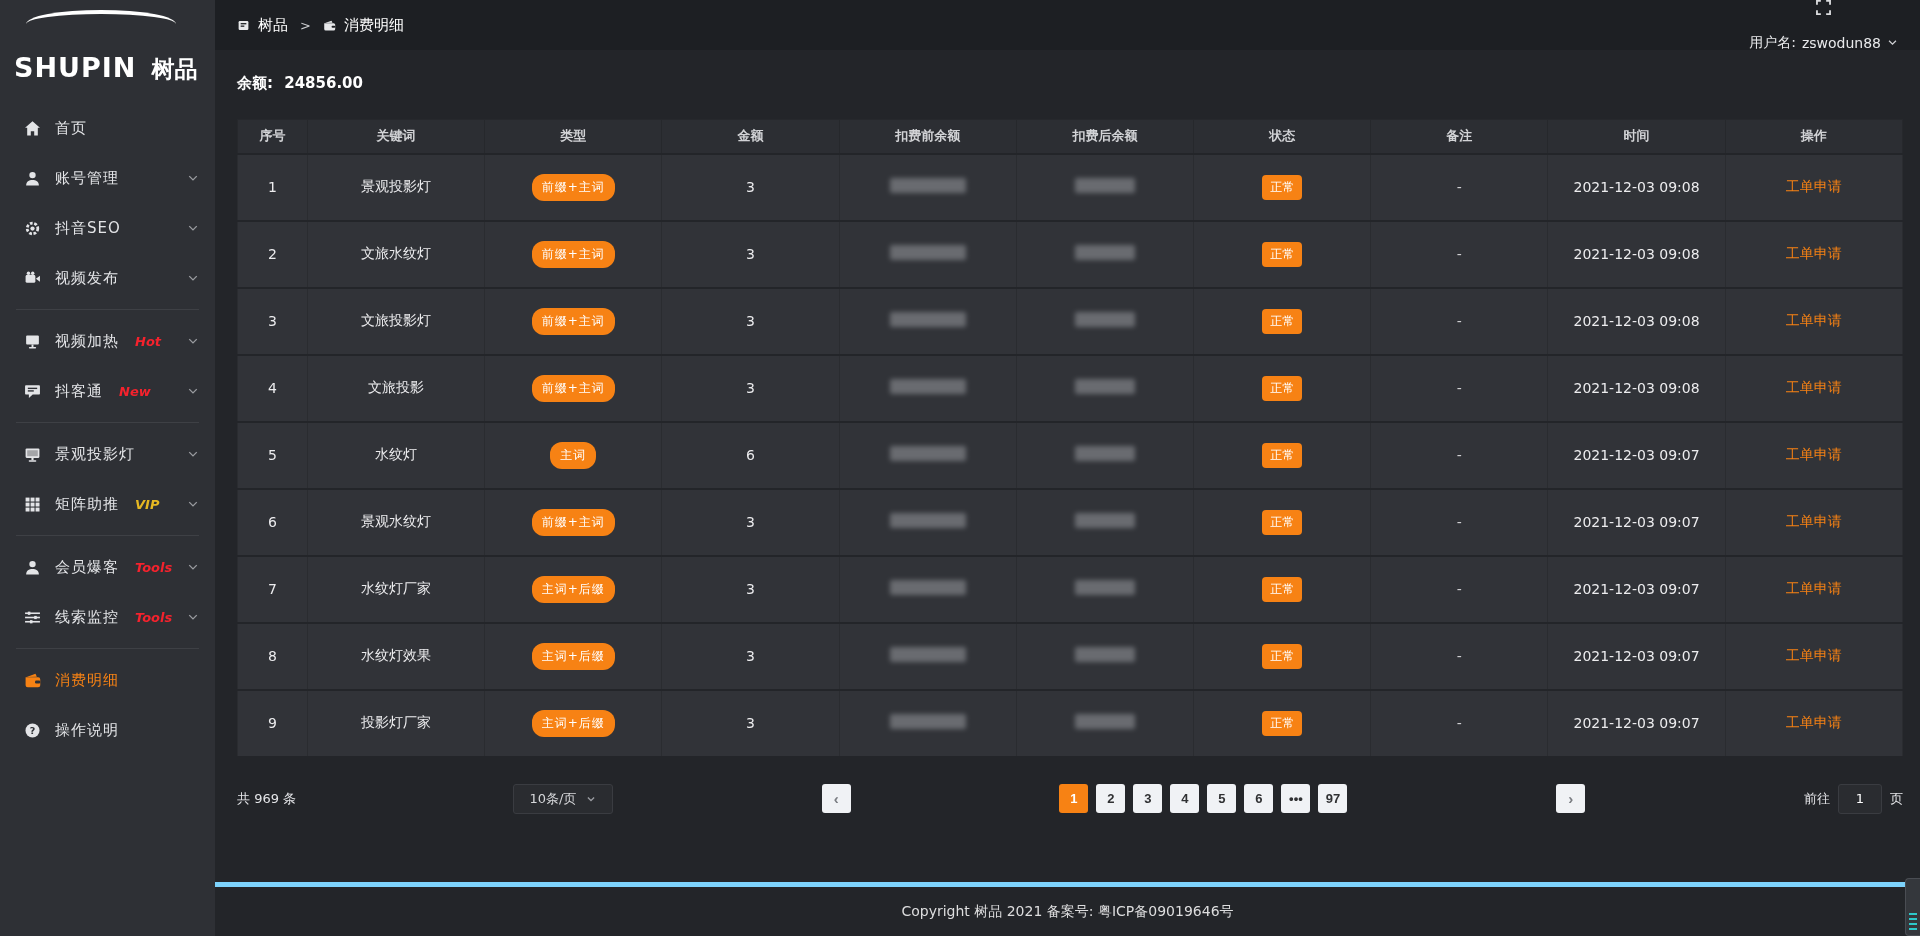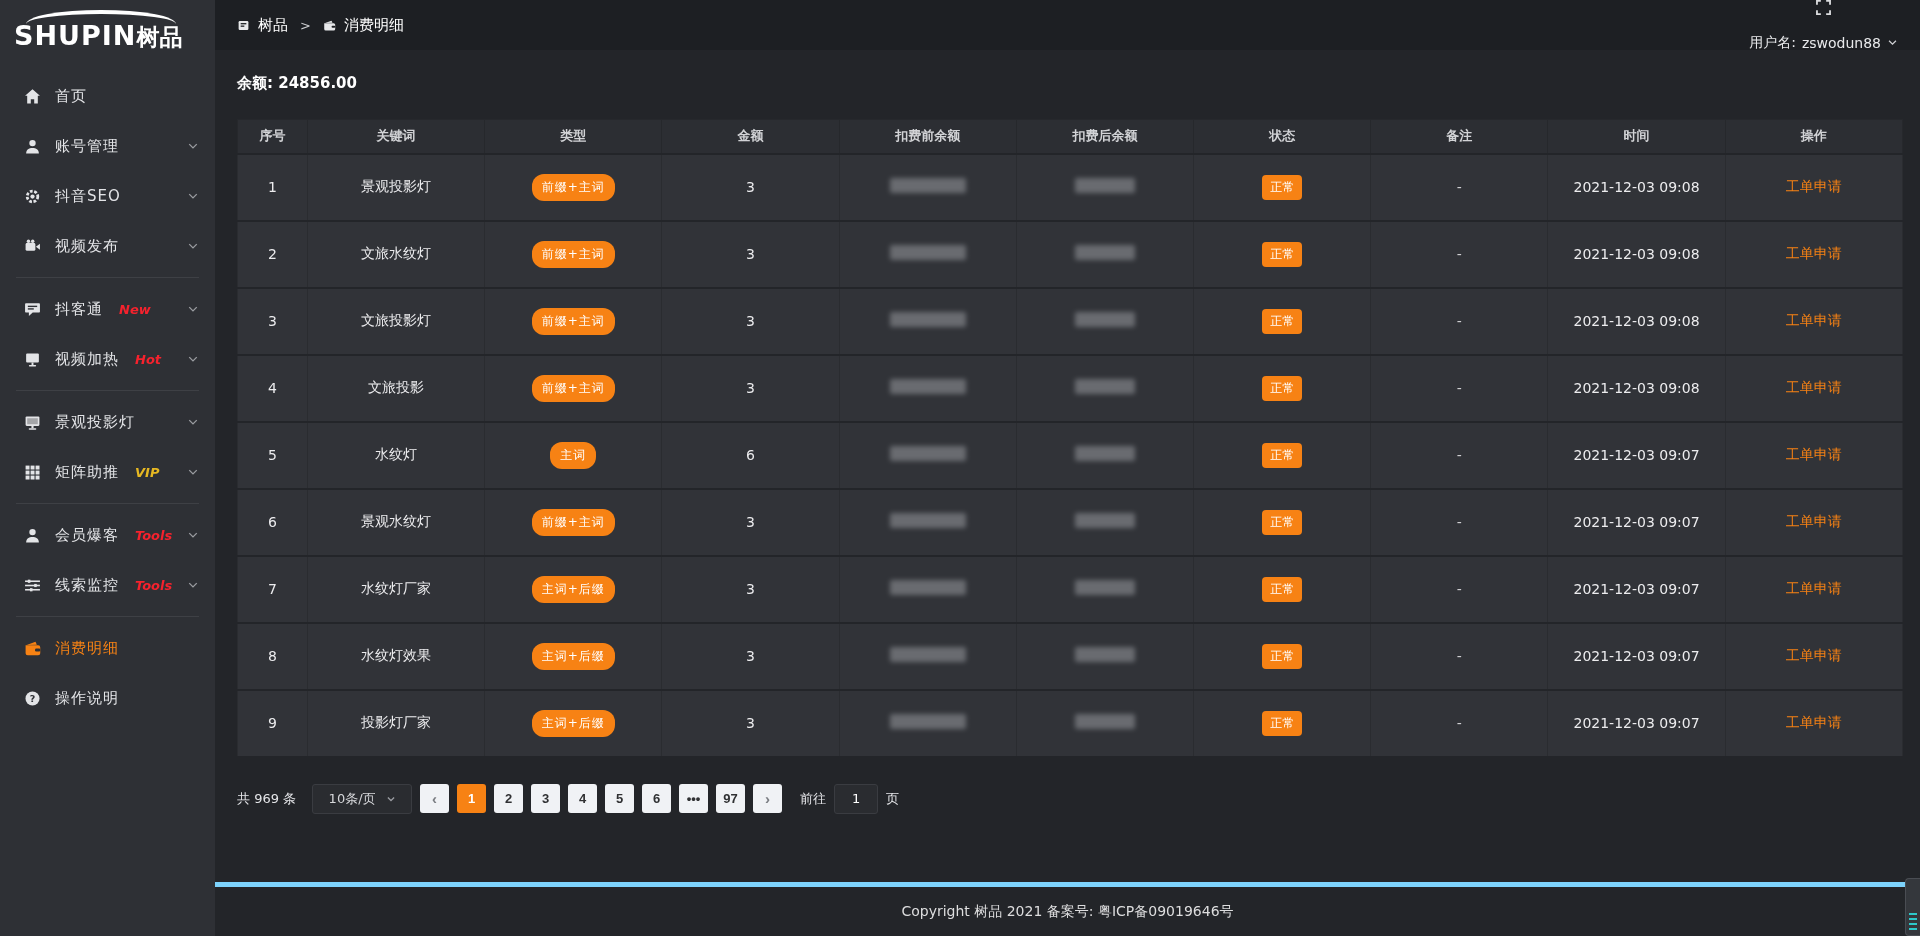--- a/index.html
+++ b/index.html
@@ -4,21 +4,21 @@
 <style>
   * { margin:0; padding:0; box-sizing:border-box; }
   html,body { width:1920px; height:936px; overflow:hidden; }
   body { font-family:"DejaVu Sans","Liberation Sans",sans-serif; background:#232529; color:#e8e9eb; font-size:14px; }
   .app { display:flex; width:100%; height:100%; }
 
   
   .sidebar { width:215px; min-width:215px; height:100%; background:#2e3035; display:flex; flex-direction:column; }
   .logo { padding:10px 14px 6px 14px; cursor:pointer; }
   .logo-arc { width:150px; height:14px; border:solid #fff; border-width:4px 0 0 0; border-radius:50% 50% 0 0 / 100% 100% 0 0; margin:0 0 -4px 12px; }
-  .logo-line { display:flex; align-items:baseline; gap:0; }
+  .logo-line { display:flex; align-items:baseline; gap:15px;margin-top:32px; }
   .logo-en { font-size:27px; font-weight:bold; letter-spacing:1px; color:#fff; }
   .logo-cn { font-size:23px; font-weight:bold; color:#fff; }
   .side-nav { flex:1; padding-top:12px; }
   .side-item { height:50px; display:flex; align-items:center; padding:0 16px 0 24px; color:#e3e4e7; font-size:15px; cursor:pointer; }
   .side-item .ic { width:17px; height:17px; margin-right:14px; display:inline-flex; }
   .side-item .ic svg { width:100%; height:100%; }
   .side-item .lbl { letter-spacing:1px; }
   .side-item .tag { margin-left:16px; font-size:13px; font-weight:bold; font-style:italic; }
   .tag-red { color:#f5222d; }
   .tag-gold { color:#e6b822; }
@@ -35,37 +35,37 @@
   .breadcrumb .crumb { cursor:pointer; }
   .breadcrumb .sep { color:#cfd0d3; font-size:13px; margin:0 4px; }
   .topbar-right { display:flex; align-items:center; gap:18px; color:#e8e9eb;flex-direction:column; }
   .fullscreen-btn { width:17px; height:17px; display:inline-flex; cursor:pointer; color:#dcdde0; }
   .fullscreen-btn svg { width:100%; height:100%; }
   .user-box { display:flex; align-items:center; gap:6px; cursor:pointer; font-size:14px; }
   .user-box .chev { width:11px; height:11px; display:inline-flex; color:#cfd0d3; }
 
   .content { flex:1; padding:22px 17px 0 22px; }
   .balance { font-size:15px; font-weight:bold; color:#fff; margin:2px 0 26px 0; }
-  .balance .val { }
+  .balance .val { margin-left:6px; }
 
   
   table.data { width:100%; border-collapse:collapse; table-layout:fixed; }
   table.data th { background:#2c2e33; color:#d2d3d6; font-size:13px; font-weight:bold; height:34px; border:1px solid #26282c; border-bottom:2px solid #232529; }
   table.data td { background:#313338; height:67px; text-align:center; font-size:14px; color:#ececee; border:1px solid #2a2c30; border-bottom:2px solid #232529; }
   col.c-idx { width:4.2%; }
   .type-badge { display:inline-block; background:#f78214; color:#fff; font-size:12px; padding:5px 10px; border-radius:12px; letter-spacing:1px; }
   .status-badge { display:inline-block; background:#f78214; color:#fff; font-size:12px; padding:4px 8px; border-radius:4px; }
   .masked { display:inline-block; height:15px; background:#97999e; opacity:.55; border-radius:2px; filter:blur(2.5px); }
   .masked.w-before { width:76px; }
   .masked.w-after { width:60px; }
   .action-link { color:#f78214; cursor:pointer; text-decoration:none; }
   .remark { color:#cfcfd2; }
 
   
-  .pagination { margin-top:26px; display:flex; align-items:center; justify-content:flex-start; gap:8px; font-size:13px; color:#e4e5e8; }
+  .pagination { margin-top:26px; display:flex; align-items:center; justify-content:space-between; gap:8px; font-size:13px; color:#e4e5e8; }
   .pg-total { margin-right:8px; }
   .pg-size { width:100px; height:30px; background:#2a2c30; border:1px solid #3a3c41; border-radius:3px; display:flex; align-items:center; justify-content:center; gap:10px; cursor:pointer; color:#d6d7da; }
   .pg-size .chev { width:10px; height:10px; display:inline-flex; color:#9a9ca1; }
   .pg-btn { min-width:29px; height:29px; border-radius:3px; background:#f0f2f5; color:#303133; font-size:13px; font-weight:bold; display:flex; align-items:center; justify-content:center; cursor:pointer; border:none; }
   .pg-btn.arrow { color:#7a7d82; font-size:15px; }
   .pg-btn.active { background:#f78214; color:#fff; }
   .pg-goto { display:flex; align-items:center; gap:8px; margin-left:10px; }
   .pg-goto input { width:44px; height:30px; background:#2a2c30; border:1px solid #3a3c41; border-radius:3px; color:#fff; text-align:center; font-size:13px; font-family:inherit; }
 
   
@@ -143,47 +143,47 @@
           <span class="chev">
             <svg viewBox="0 0 16 16">
               <path d="M3 5.5l5 5 5-5" fill="none" stroke="currentColor" stroke-width="1.8"></path>
             </svg>
           </span>
         </div>
         <div class="side-divider"></div>
         <div class="side-item">
           <span class="ic">
             <svg viewBox="0 0 16 16">
+              <g fill="currentColor">
+                <rect x="2" y="2.4" width="12" height="8.4" rx="1"></rect>
+                <rect x="7.1" y="10.8" width="1.8" height="2.4"></rect>
+                <rect x="4.6" y="13.2" width="6.8" height="1.4" rx=".7"></rect>
+              </g>
+            </svg>
+          </span>
+          <span class="lbl">视频加热</span>
+          <span class="tag tag-red">Hot</span>
+          <span class="chev">
+            <svg viewBox="0 0 16 16">
+              <path d="M3 5.5l5 5 5-5" fill="none" stroke="currentColor" stroke-width="1.8"></path>
+            </svg>
+          </span>
+        </div>
+        <div class="side-item">
+          <span class="ic">
+            <svg viewBox="0 0 16 16">
               <path fill="currentColor" d="M2 2.2h12c.6 0 1 .4 1 1v6.6c0 .6-.4 1-1 1H8.2L4.6 14v-3.2H2c-.6 0-1-.4-1-1V3.2c0-.6.4-1 1-1z"></path>
               <g fill="#2e3035">
                 <rect x="3.6" y="4.4" width="8.8" height="1.3"></rect>
                 <rect x="3.6" y="6.8" width="5.6" height="1.3"></rect>
               </g>
             </svg>
           </span>
           <span class="lbl">抖客通</span>
           <span class="tag tag-red">New</span>
-          <span class="chev">
-            <svg viewBox="0 0 16 16">
-              <path d="M3 5.5l5 5 5-5" fill="none" stroke="currentColor" stroke-width="1.8"></path>
-            </svg>
-          </span>
-        </div>
-        <div class="side-item">
-          <span class="ic">
-            <svg viewBox="0 0 16 16">
-              <g fill="currentColor">
-                <rect x="2" y="2.4" width="12" height="8.4" rx="1"></rect>
-                <rect x="7.1" y="10.8" width="1.8" height="2.4"></rect>
-                <rect x="4.6" y="13.2" width="6.8" height="1.4" rx=".7"></rect>
-              </g>
-            </svg>
-          </span>
-          <span class="lbl">视频加热</span>
-          <span class="tag tag-red">Hot</span>
           <span class="chev">
             <svg viewBox="0 0 16 16">
               <path d="M3 5.5l5 5 5-5" fill="none" stroke="currentColor" stroke-width="1.8"></path>
             </svg>
           </span>
         </div>
         <div class="side-divider"></div>
         <div class="side-item">
           <span class="ic">
             <svg viewBox="0 0 16 16">

